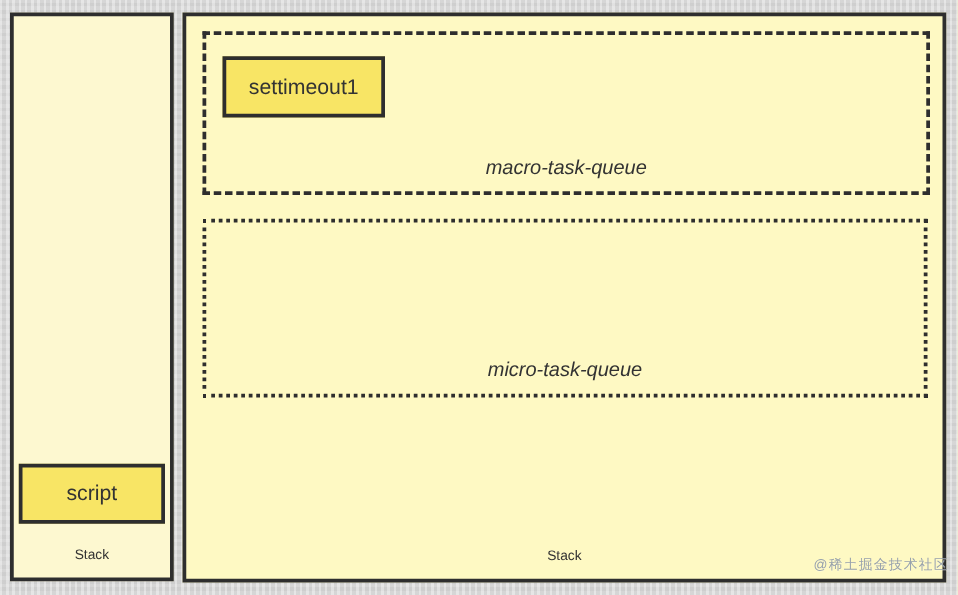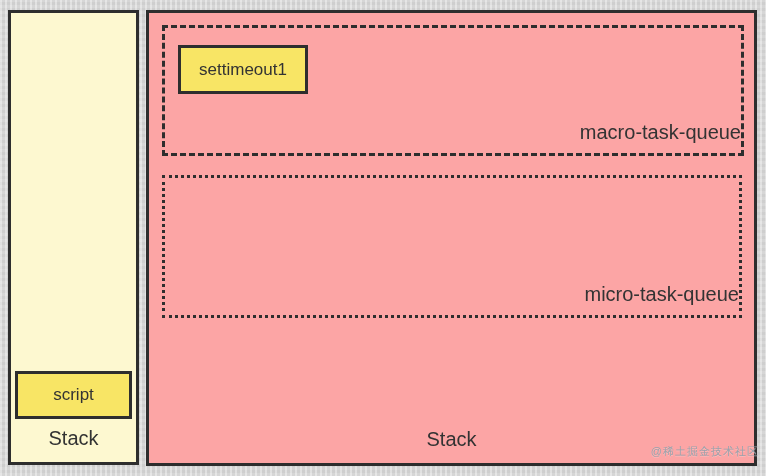--- a/index.html
+++ b/index.html
@@ -20,21 +20,21 @@
   }
   #stack-panel {
     left: 8px; top: 10px;
     width: 131px; height: 455px;
     background: #fdf8d0;
     padding-left: 33px;
   }
   #queue-panel {
     left: 146px; top: 10px;
     width: 611px; height: 456px;
-    background: #fca5a5;
+    background: #fef9c3;
   }
   .task-box {
     position: absolute;
     border: 3px solid #2e2e2e;
     background: #f8e565;
     box-sizing: border-box;
     display: flex; align-items: center; justify-content: center;
     font-size: 17px;
   }
   #script-box   { left: 4px;  top: 358px; width: 117px; height: 48px; }
@@ -48,25 +48,25 @@
     width: 582px; height: 131px;
     border: 3px dashed #2e2e2e;
   }
   #micro-queue {
     left: 13px; top: 162px;
     width: 580px; height: 143px;
     border: 3px dotted #2e2e2e;
   }
   .queue-label {
     position: absolute; left: 0; right: 0; bottom: 9px;
-    text-align: right; font-size: 20px;
+    text-align: center; font-size: 16px; font-style: italic;
   }
   .panel-label {
     position: absolute; left: 0; right: 0; bottom: 12px;
-    text-align: center; font-size: 20px;
+    text-align: center; font-size: 11px;
   }
   #watermark {
     position: absolute;
     right: 7px; bottom: 17px;
     font-size: 11px;
     color: #98a2ac;
     letter-spacing: 1px;
     text-shadow: 0 1px 0 rgba(255,255,255,0.25);
   }
 </style>

